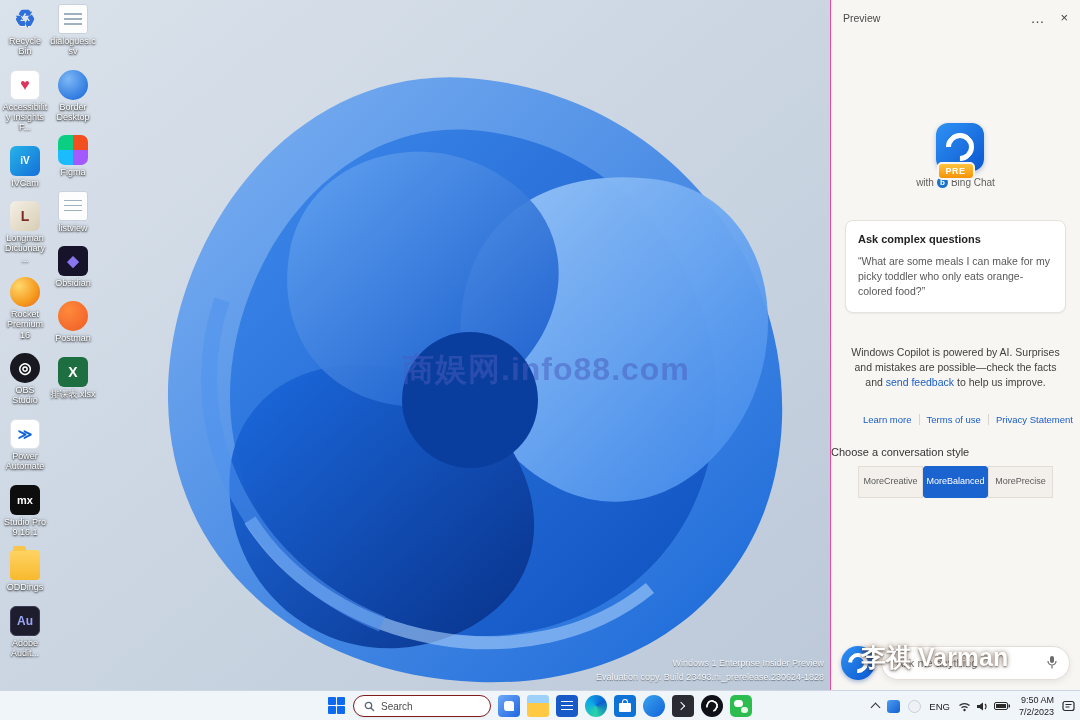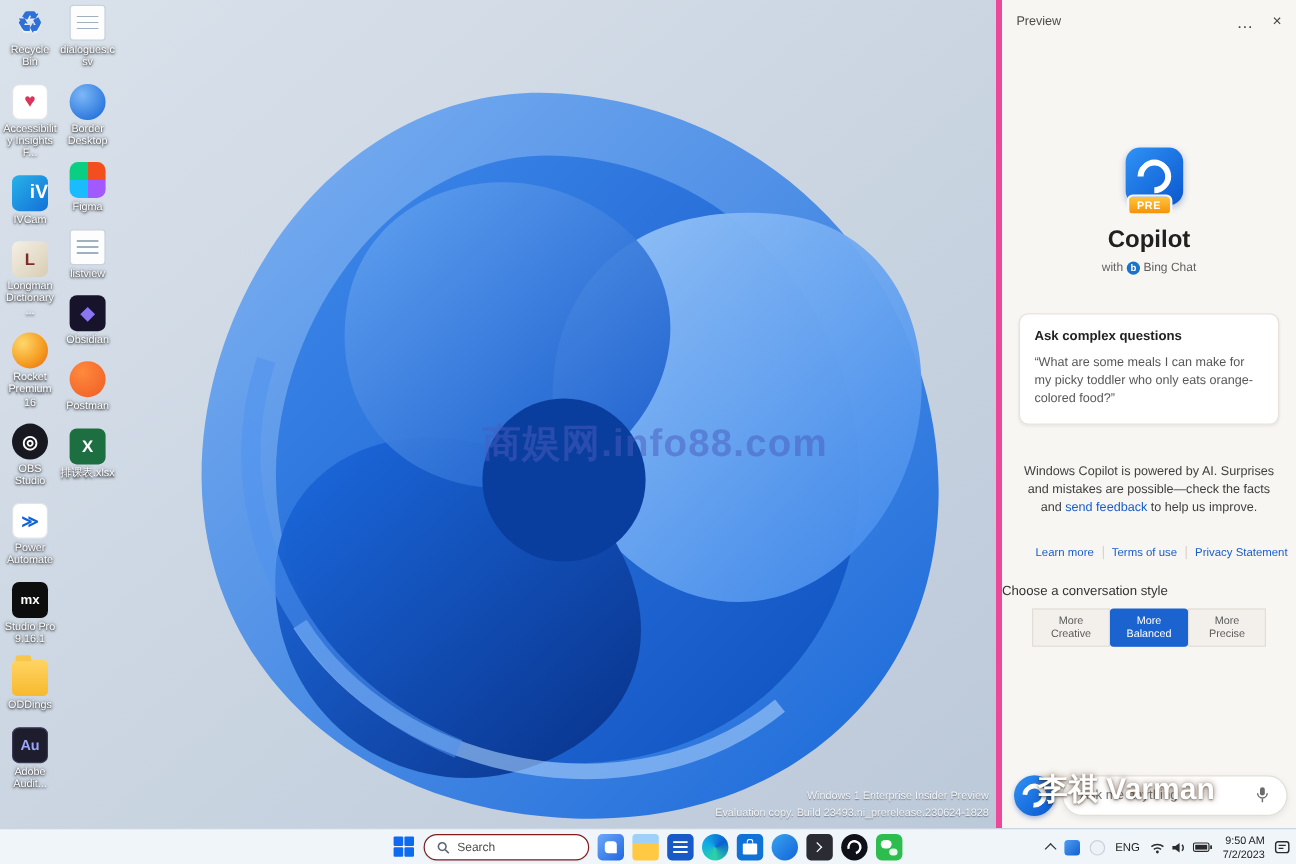--- a/index.html
+++ b/index.html
@@ -17,41 +17,41 @@
   .icon-col{position:absolute;top:4px;display:flex;flex-direction:column;gap:13px;z-index:3;}
   .col1{left:2px;} .col2{left:50px;}
   .dcell{width:46px;display:flex;flex-direction:column;align-items:center;cursor:pointer;}
   .dicon{width:30px;height:30px;border-radius:6px;display:flex;align-items:center;justify-content:center;
     font-weight:bold;color:#fff;font-size:13px;flex:0 0 auto;}
   .dlabel{margin-top:2px;font-size:9px;line-height:1.15;color:#fff;text-align:center;
     text-shadow:0 1px 2px rgba(0,0,0,.9),0 0 3px rgba(0,0,0,.5);max-width:48px;word-wrap:break-word;}
 
   .i-recycle{background:transparent;font-size:24px;color:#2e6fd8;text-shadow:0 1px 1px rgba(255,255,255,.6);}
   .i-access{background:#fff;border:1px solid #e0e4ea;color:#d8365c;font-size:16px;}
-  .i-ivcam{background:linear-gradient(135deg,#27b3e8,#1470d8);font-size:16px;justify-content:flex-end;}
+  .i-ivcam{background:linear-gradient(135deg,#27b3e8,#1470d8);font-size:10px;}
   .i-longman{background:linear-gradient(135deg,#f5f0e6,#d8cdb4);color:#7b2d26;font-size:14px;}
   .i-rocket{background:radial-gradient(circle at 30% 30%,#ffd86b,#f59a1f 60%,#e2641f);border-radius:50%;}
   .i-obs{background:#181820;border-radius:50%;font-size:15px;}
   .i-pautomate{background:#fff;border:1px solid #e0e4ea;color:#0f64d6;font-size:14px;}
   .i-mx{background:#0d0d0d;font-size:11px;}
   .i-folder{background:linear-gradient(#ffd463,#f7b92e);border-radius:4px;position:relative;}
   .i-folder::before{content:"";position:absolute;top:-4px;left:3px;width:13px;height:5px;background:#f7c64a;border-radius:2px 2px 0 0;}
   .i-audition{background:#1e1d2e;border:1px solid #3a3956;color:#9aa7f7;font-size:12px;}
   .i-file{background:#fdfdfd;border:1px solid #c9d2dc;border-radius:3px;position:relative;}
   .i-file::after{content:"";position:absolute;left:5px;right:5px;top:8px;height:14px;
     background:repeating-linear-gradient(#9fb0c0 0 1.5px,transparent 1.5px 5px);}
   .i-border{background:radial-gradient(circle at 35% 30%,#7db7f5,#1264d8);border-radius:50%;}
   .i-figma{background:conic-gradient(#f24e1e 0 90deg,#a259ff 0 180deg,#1abcfe 0 270deg,#0acf83 0);border-radius:7px;}
   .i-obsidian{background:#17132a;color:#8b76f2;font-size:15px;}
   .i-postman{background:radial-gradient(circle at 35% 30%,#ff8a3c,#ef5b25);border-radius:50%;}
   .i-excel{background:#1d6f42;font-size:14px;}
 
   
   .copilot{position:absolute;top:0;right:0;width:250px;height:690px;background:#f8f6f3;
-    border-left:5px solid #ec4899;display:flex;flex-direction:column;z-index:5;}
+    border-left:1px solid #ec4899;display:flex;flex-direction:column;z-index:5;}
   .cp-header{display:flex;align-items:center;padding:10px 12px 0;}
   .cp-title-sm{font-size:10.5px;color:#4a4a4a;flex:1;}
   .cp-menu{font-size:14px;color:#444;margin-right:16px;cursor:pointer;line-height:8px;}
   .cp-close{font-size:13px;color:#444;cursor:pointer;}
   .cp-hero{margin-top:98px;text-align:center;}
   .cp-logo{position:relative;width:40px;height:48px;margin:0 auto;}
   .cp-logo-core{width:48px;height:48px;border-radius:12px;background:linear-gradient(135deg,#2f92f5,#0b57cf);position:relative;box-shadow:0 2px 5px rgba(20,70,160,.3);}
   .cp-logo-core::after{content:"";position:absolute;inset:10px;border:5px solid #fff;border-radius:50%;
     border-left-color:transparent;transform:rotate(-45deg);}
   .cp-pre{position:absolute;bottom:-9px;left:50%;transform:translateX(-50%);
@@ -66,21 +66,21 @@
   .cp-card-title{font-size:11px;font-weight:700;color:#222;}
   .cp-card-quote{margin-top:9px;font-size:10.5px;color:#585858;line-height:1.45;}
   .cp-disc{margin:32px 17px 12px;font-size:10.5px;color:#3f3f3f;text-align:center;line-height:1.45;}
   .cp-link{color:#1a5dc8;text-decoration:none;cursor:pointer;}
   .cp-links{margin-top:12px;display:flex;justify-content:flex-end;align-items:center;font-size:9.5px;}
   .cp-links a{color:#1a5dc8;padding:0 7px;border-right:1px solid #d9d4cd;cursor:pointer;text-decoration:none;}
   .cp-links a:last-child{border-right:none;}
   .cp-style-label{margin-top:21px;text-align:left;font-size:11px;color:#333;}
   .cp-toggles{margin-top:8px;display:flex;justify-content:center;}
   .cp-toggle{width:65px;height:32px;background:#f3f0ec;border:1px solid #e2ddd6;font-size:9px;color:#5a5a5a;
-    display:flex;flex-direction:column;align-items:center;justify-content:center;line-height:1.3;cursor:pointer;
+    display:flex;flex-direction:row;align-items:center;justify-content:center;line-height:1.3;cursor:pointer;
     font-family:"Liberation Sans",sans-serif;}
   .cp-toggle.active{background:#1b63cf;border-color:#1b63cf;color:#fff;border-radius:3px;}
   .cp-bottom{margin-top:auto;padding:0 10px 10px;display:flex;align-items:flex-end;gap:6px;position:relative;}
   .cp-avatar{width:34px;height:34px;border-radius:50%;background:linear-gradient(135deg,#2f92f5,#0b57cf);
     position:relative;flex:0 0 auto;box-shadow:0 2px 4px rgba(20,70,160,.35);}
   .cp-avatar::after{content:"";position:absolute;inset:7px;border:4px solid #fff;border-left-color:transparent;
     border-radius:50%;transform:rotate(-40deg);}
   .cp-input{flex:1;height:34px;border-radius:17px;border:1px solid #e3ded8;background:#fff;
     padding:0 30px 0 14px;font-size:11px;color:#333;box-shadow:0 2px 6px rgba(0,0,0,.08);outline:none;
     font-family:"Liberation Sans",sans-serif;}
@@ -292,21 +292,20 @@
     <span class="cp-title-sm">Preview</span>
     <span class="cp-menu">…</span>
     <span class="cp-close">×</span>
   </div>
 
   <div class="cp-hero">
     <div class="cp-logo">
       <div class="cp-logo-core"></div>
       <div class="cp-pre">PRE</div>
     </div>
-    <div class="cp-name">Copilot</div>
     <div class="cp-sub">
       <span>with</span>
       <span class="bing-ic">b</span>
       <span>Bing Chat</span>
     </div>
   </div>
 
   <div class="cp-card">
     <div class="cp-card-title">Ask complex questions</div>
     <div class="cp-card-quote">“What are some meals I can make for my picky toddler who only eats orange-colored food?”</div>

